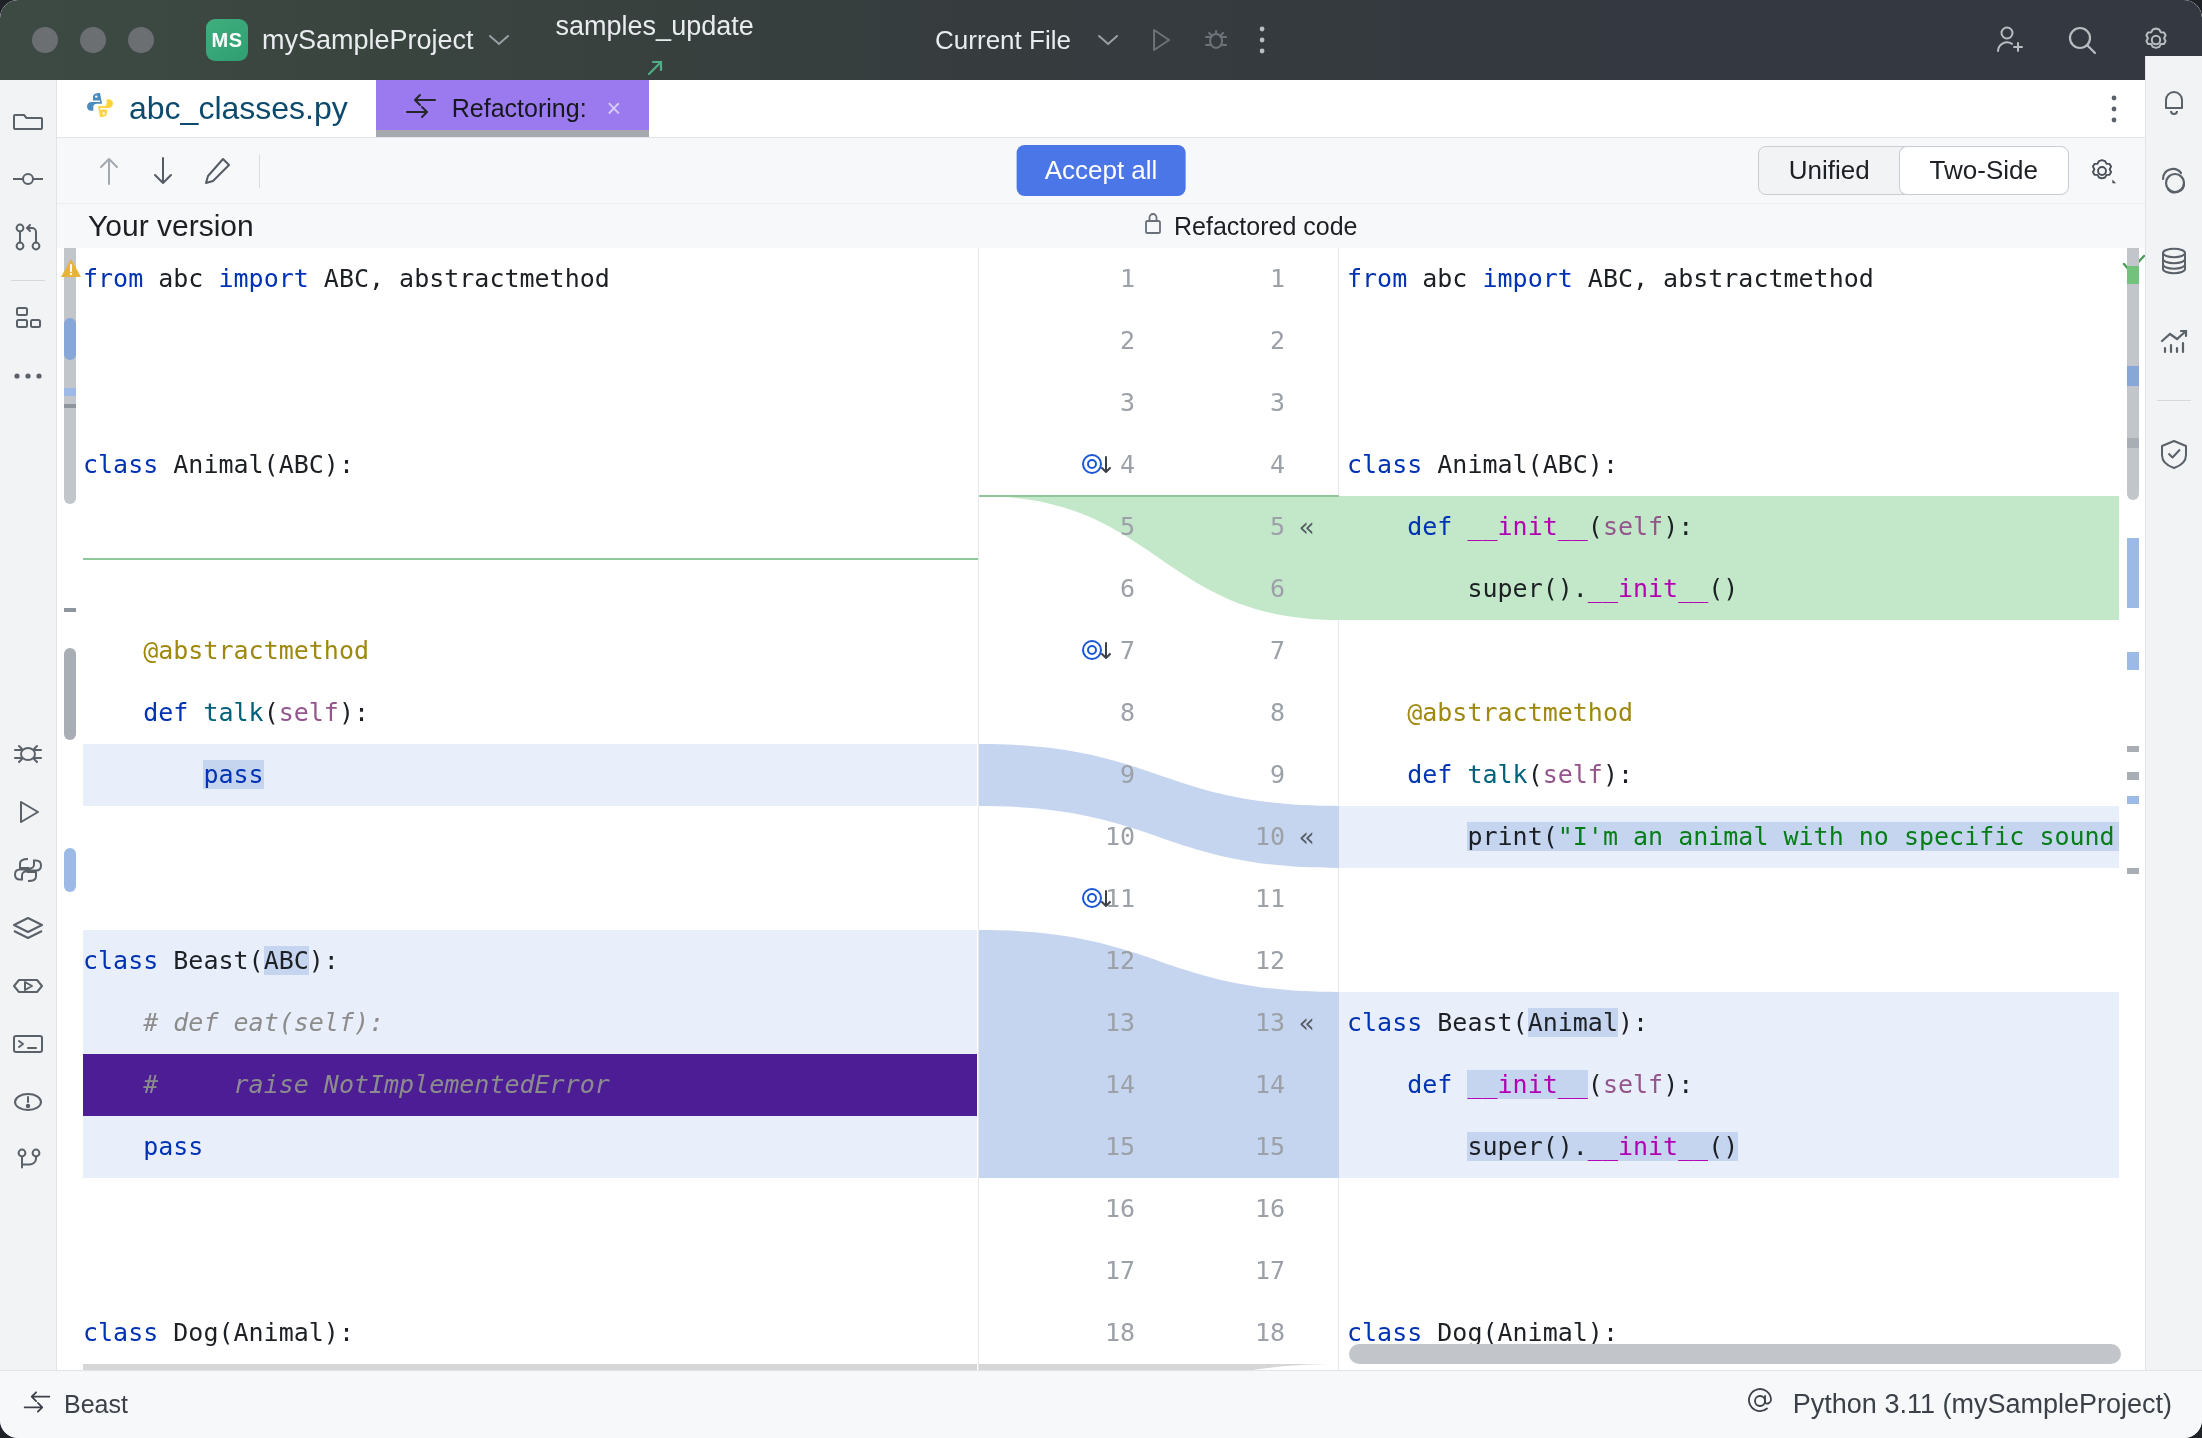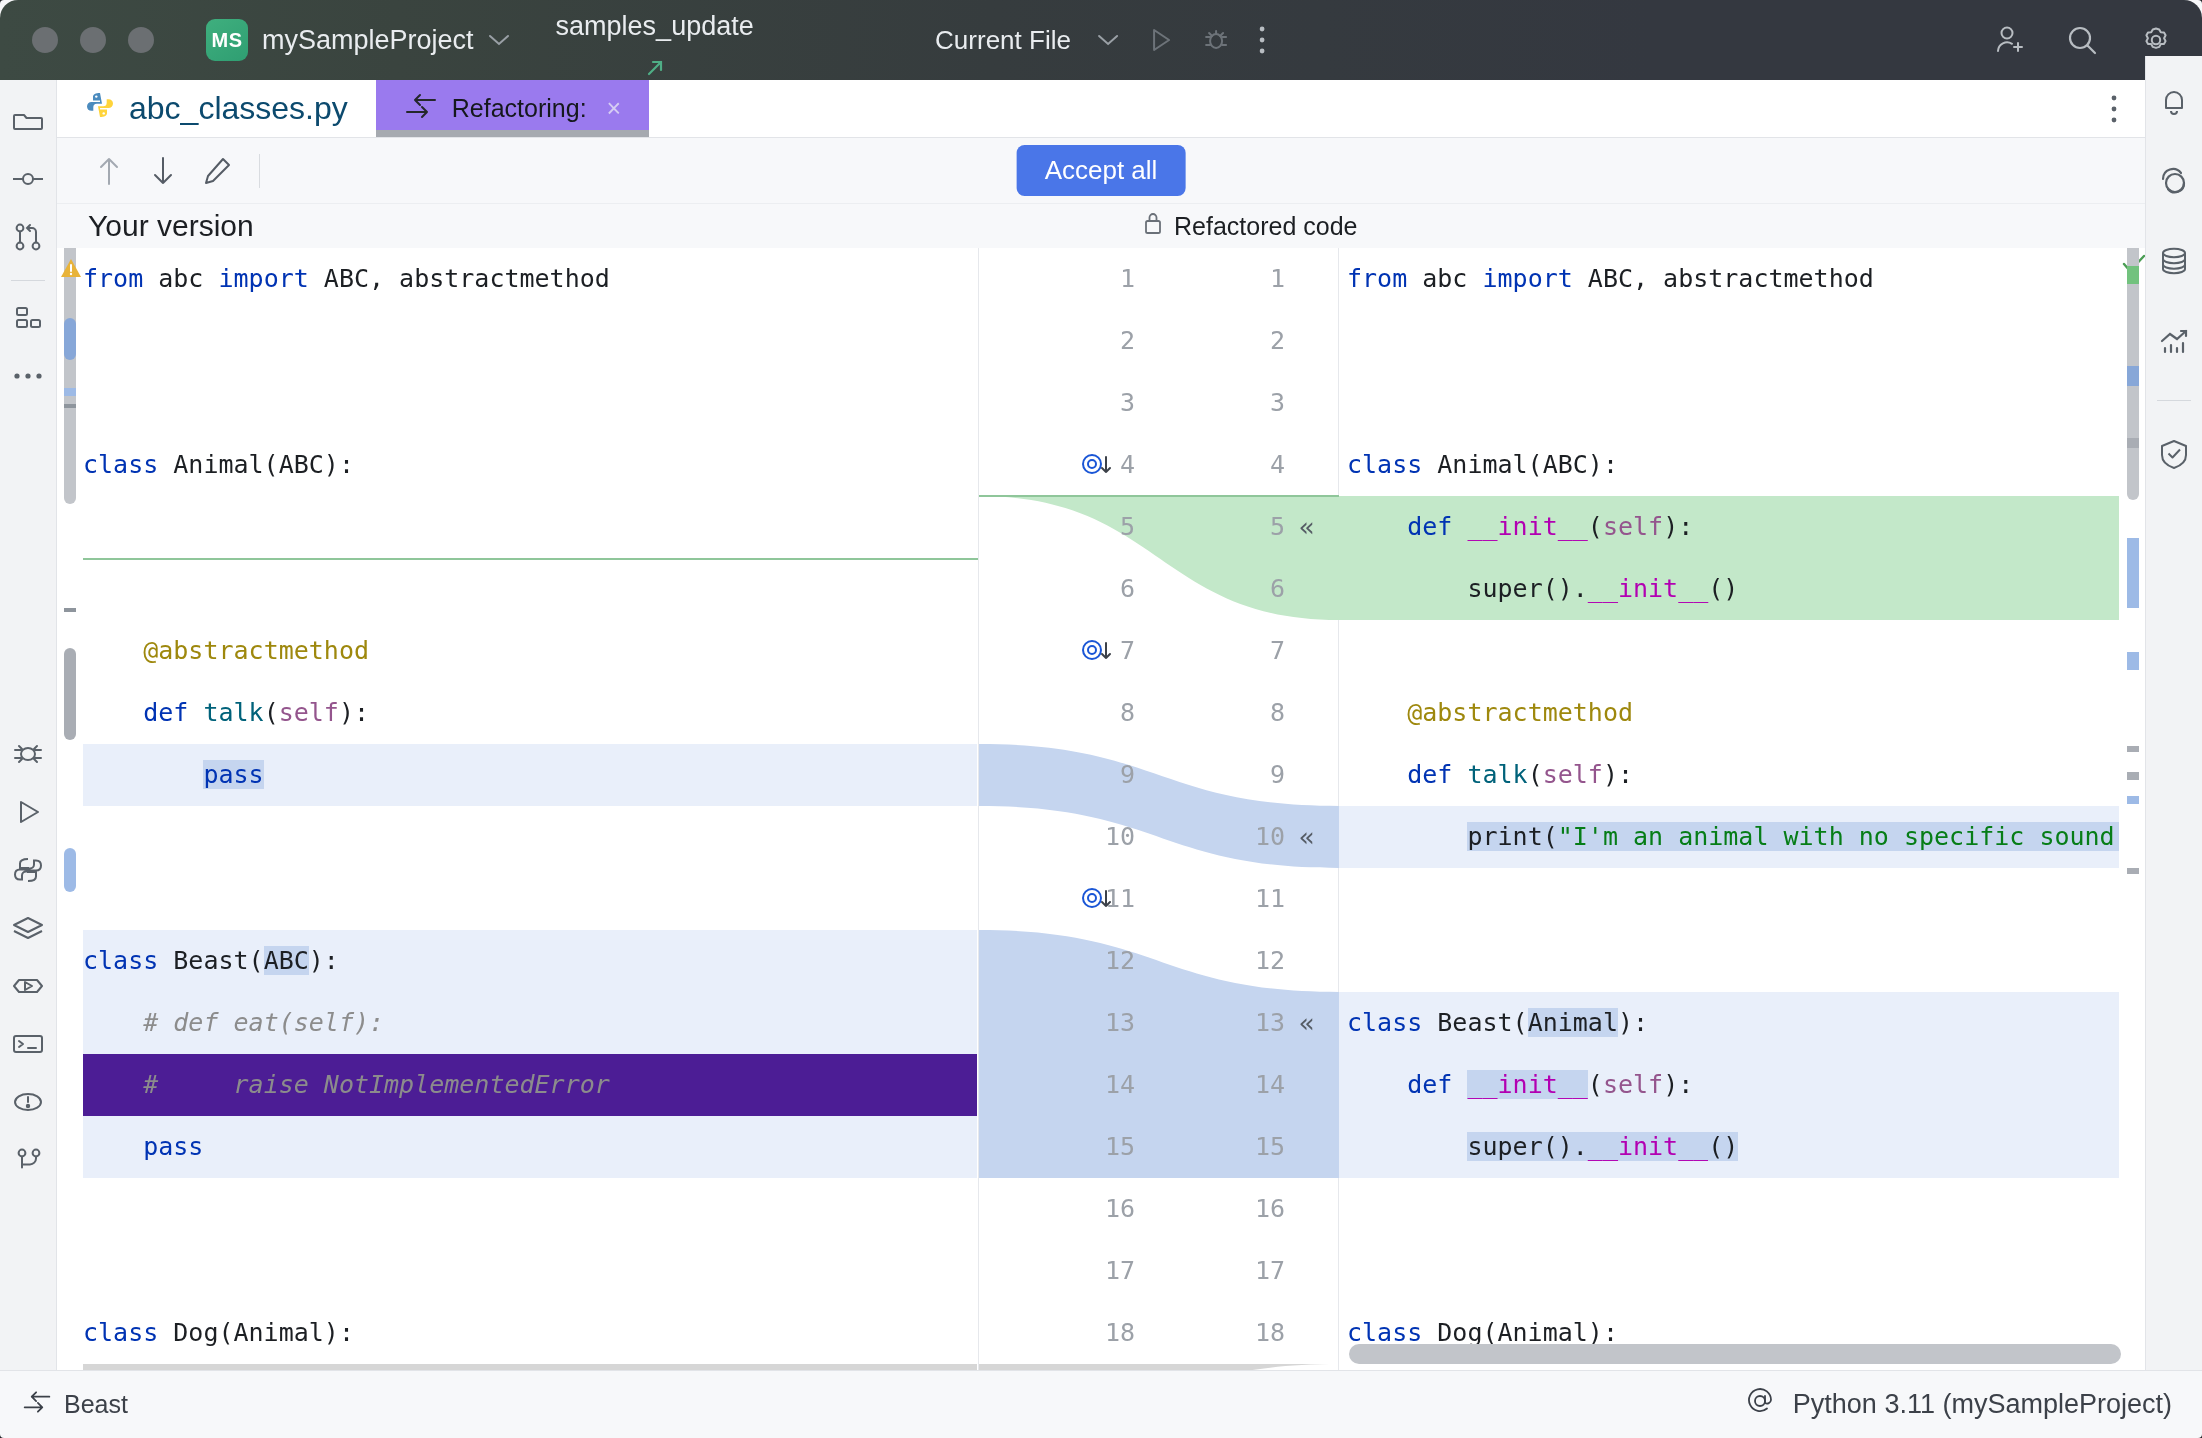--- a/index.html
+++ b/index.html
@@ -5,21 +5,21 @@
   * { box-sizing: border-box; margin: 0; padding: 0; }
   html, body {
     width: 2202px; height: 1438px;
     background: #1f2226;
     font-family: "Liberation Sans", sans-serif;
     overflow: hidden;
   }
   #app {
     position: relative;
     width: 2202px; height: 1438px;
-    border-radius: 4px;
+    border-radius: 18px;
     overflow: hidden;
     background: #f7f8fa;
   }
 
   
   .titlebar {
     position: absolute; top: 0; left: 0;
     width: 2202px; height: 80px;
     background: linear-gradient(90deg, #3d4a43 0%, #3a443f 18%, #363c3e 45%, #343840 75%, #343840 100%);
     display: flex; align-items: center;
@@ -511,20 +511,33 @@
         </svg>
       </div>
       <div class="dtbtn dark">
         <svg width="30" height="30" viewBox="0 0 30 30" fill="none" stroke="#555c65" stroke-width="2" stroke-linejoin="round">
           <path d="M21 3 L27 9 L11 25 L4 27 L6 20 Z"></path>
         </svg>
       </div>
       <div class="dt-sep"></div>
     </div>
     <button class="accept-all">Accept all</button>
+    <div class="dt-right">
+      <div class="segmented">
+        <div class="seg">Unified</div>
+        <div class="seg active">Two-Side</div>
+      </div>
+      <div class="gear-sm">
+        <svg width="34" height="34" viewBox="0 0 36 36" fill="none" stroke="#4a5058" stroke-width="2" stroke-linejoin="round">
+          <path d="M18 6.5 l3.2 1 1.6 2.8 3.2 .2 1.6 2.8 -1.5 2.9 1.5 2.9 -1.6 2.8 -3.2 .2 -1.6 2.8 -3.2 1 -3.2 -1 -1.6 -2.8 -3.2 -.2 -1.6 -2.8 1.5 -2.9 -1.5 -2.9 1.6 -2.8 3.2 -.2 1.6 -2.8z"></path>
+          <circle cx="18" cy="18" r="4.2"></circle>
+          <path d="M29 27 l4 4 h-4z" fill="#4a5058" stroke="none"></path>
+        </svg>
+      </div>
+    </div>
   </div>
 
   <div class="panetitles">
     <div class="pt-left">Your version</div>
     <div class="pt-right">
       <span>
         <svg width="22" height="26" viewBox="0 0 22 26" fill="none" stroke="#6a7078" stroke-width="1.8" stroke-linejoin="round">
           <rect x="4" y="11" width="14" height="12" rx="1.6"></rect>
             <path d="M7.5 11 V7.5 a3.5 3.5 0 0 1 7 0 V11"></path>
         </svg>

